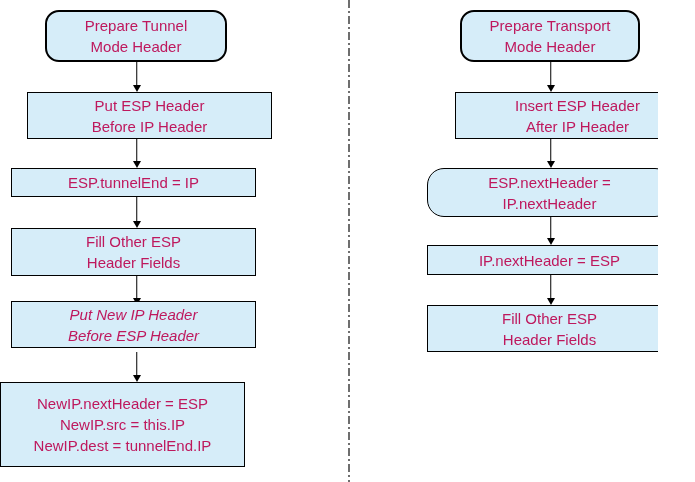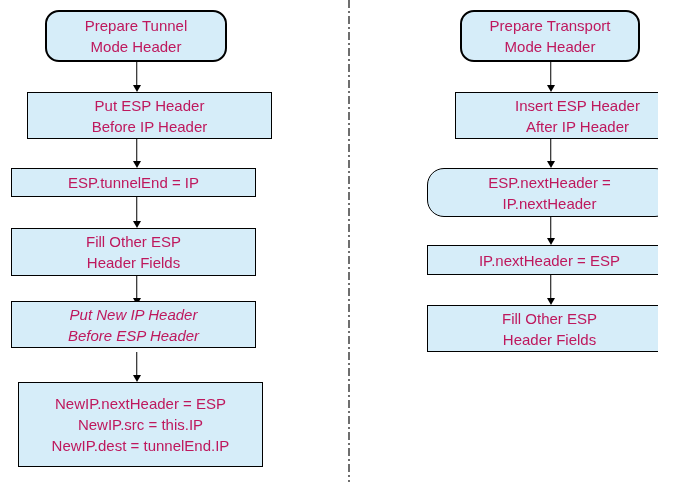--- a/index.html
+++ b/index.html
@@ -73,21 +73,21 @@
       transparent 13px, transparent 16px
     );
   }
 
   
   #t-start { left: 45px;  top: 10px;  width: 182px; height: 52px; }
   #t-s1    { left: 27px;  top: 92px;  width: 245px; height: 47px; }
   #t-s2    { left: 11px;  top: 168px; width: 245px; height: 29px; }
   #t-s3    { left: 11px;  top: 228px; width: 245px; height: 48px; }
   #t-s4    { left: 11px;  top: 301px; width: 245px; height: 47px; font-style: italic; }
-  #t-s5    { left: 18px;  top: 382px; width: 245px; height: 85px; }
+  #t-s5    { left: 0;  top: 382px; width: 245px; height: 85px; }
   #t-a1 { left: 132px; top: 62px;  height: 30px; }
   #t-a2 { left: 132px; top: 139px; height: 29px; }
   #t-a3 { left: 132px; top: 197px; height: 31px; }
   #t-a4 { left: 132px; top: 276px; height: 29px; }
   #t-a5 { left: 132px; top: 352px; height: 30px; }
 
   
   #r-start { left: 460px; top: 10px;  width: 180px; height: 52px; }
   #r-s1    { left: 427px; top: 92px;  width: 245px; height: 47px; margin-left: 28px; }
   #r-s2    { left: 427px; top: 168px; width: 245px; height: 49px; border-radius: 17px; }

